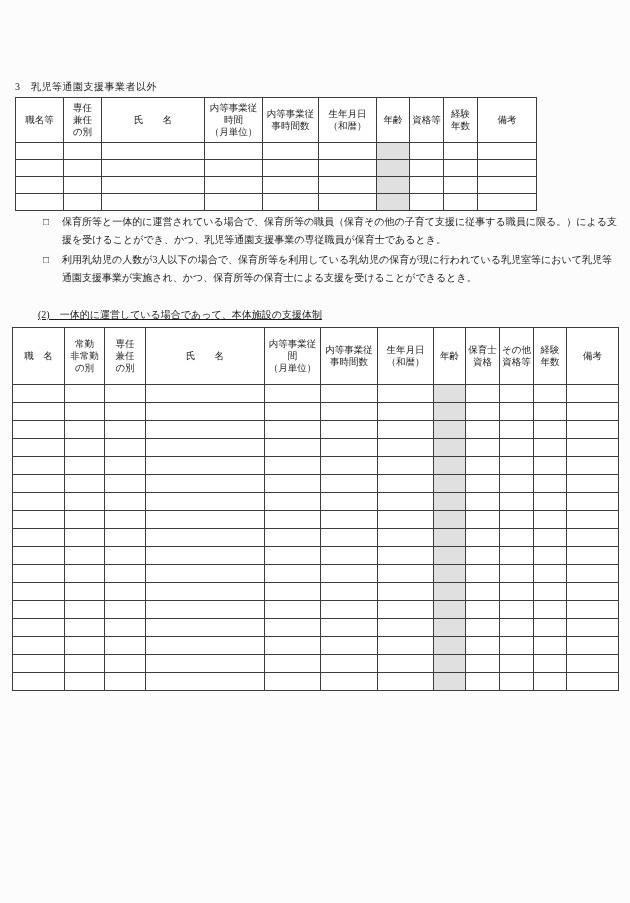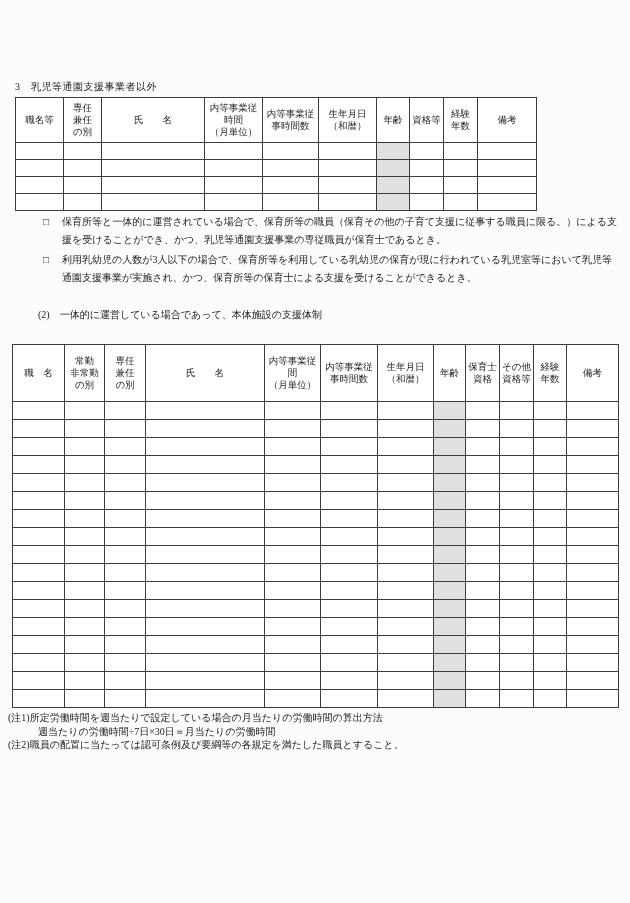--- a/index.html
+++ b/index.html
@@ -57,21 +57,21 @@
     border: 1px solid #2c2c2c;
     font-size: 9px; line-height: 9px;
     text-align: center;
     vertical-align: -1px;
     font-family: "DejaVu Sans", sans-serif;
   }
   .options { margin: 2px 0 0 28px; }
   .option { display: flex; font-size: 10px; line-height: 18px; margin-bottom: 2px; }
   .option-box { flex: 0 0 19px; }
   .option-text { flex: 1; }
-  .item2-label { margin-top: 21px; margin-bottom: 22px; }
+  .item2-label { margin-top: 21px; margin-bottom: 5px; text-decoration: underline; }
   .notes { margin: 3px 0 0 -7px; font-size: 10px; line-height: 13.5px; }
   .note-line { white-space: pre-wrap; }
   .note-indent { margin-left: 30px; }
 </style>
 </head>
 <body>
 
 <div class="page">
 
   <div class="sec-title">3　乳児等通園支援事業者以外</div>
@@ -454,19 +454,14 @@
           <td></td>
           <td class="shaded"></td>
           <td></td>
           <td></td>
           <td></td>
           <td></td>
         </tr>
       </tbody>
   </table>
 
-  <div class="notes">
-    <div class="note-line">(注1)所定労働時間を週当たりで設定している場合の月当たりの労働時間の算出方法</div>
-    <div class="note-line note-indent">週当たりの労働時間÷7日×30日＝月当たりの労働時間</div>
-    <div class="note-line">(注2)職員の配置に当たっては認可条例及び要綱等の各規定を満たした職員とすること。</div>
-  </div>
 
 </div>
 
 </body></html>

